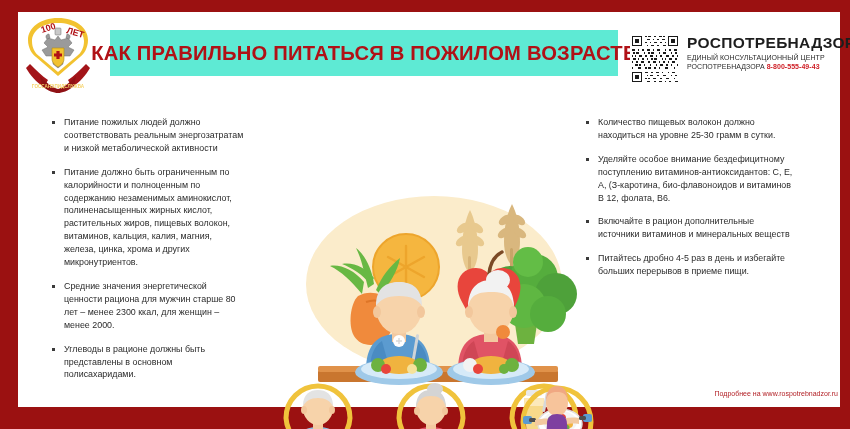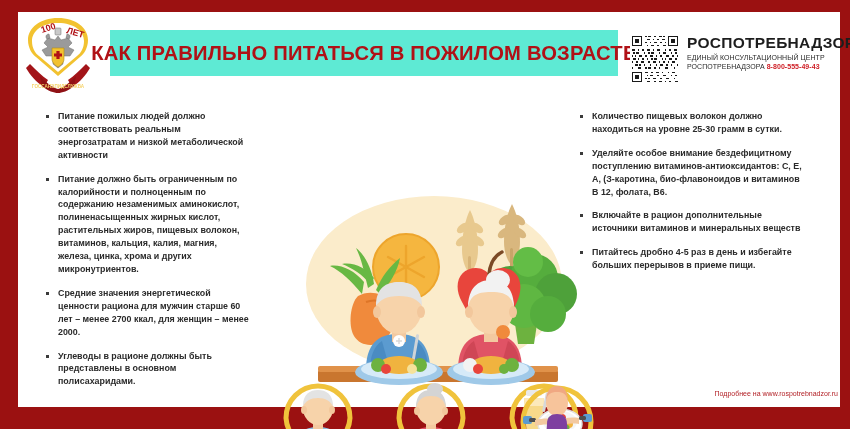--- a/index.html
+++ b/index.html
@@ -70,21 +70,21 @@
   .cols{
     position:absolute;left:0;top:86px;right:0;bottom:0;
   }
   .col{
     position:absolute;top:0;
   }
   .col-left{left:14px;width:232px;}
   .col-right{left:548px;width:250px;}
 
   ul.bullets{
-    list-style:none;margin:12px;padding:0;font-weight:bold;
+    list-style:none;margin:18px;padding:0;
   }
   ul.bullets li{
     position:relative;
     padding-left:14px;
     margin-bottom:11px;
     font-size:8.9px;
     line-height:1.45;
     color:#2b2b2b;
     text-align:left;
   }
@@ -279,21 +279,21 @@
         </div>
       </div>
     </div>
 
     <div class="cols">
 
       <div class="col col-left">
         <ul class="bullets">
           <li>Питание пожилых людей должно соответствовать реальным энергозатратам и низкой метаболической активности</li>
           <li>Питание должно быть ограниченным по калорийности и полноценным по содержанию незаменимых аминокислот, полиненасыщенных жирных кислот, растительных жиров, пищевых волокон, витаминов, кальция, калия, магния, железа, цинка, хрома и других микронутриентов.</li>
-          <li>Средние значения энергетической ценности рациона для мужчин старше 60 лет – менее 2700 ккал, для женщин – менее 2000.</li>
+          <li>Средние значения энергетической ценности рациона для мужчин старше 80 лет – менее 2300 ккал, для женщин – менее 2000.</li>
           <li>Углеводы в рационе должны быть представлены в основном полисахаридами.</li>
         </ul>
       </div>
 
       <div class="col col-right">
         <ul class="bullets">
           <li>Количество пищевых волокон должно находиться на уровне 25-30 грамм в сутки.</li>
           <li>Уделяйте особое внимание бездефицитному поступлению витаминов-антиоксидантов: С, Е, А, (З-каротина, био-флавоноидов и витаминов В 12, фолата, В6.</li>
           <li>Включайте в рацион дополнительные источники витаминов и минеральных веществ</li>
           <li>Питайтесь дробно 4-5 раз в день и избегайте больших перерывов в приеме пищи.</li>

